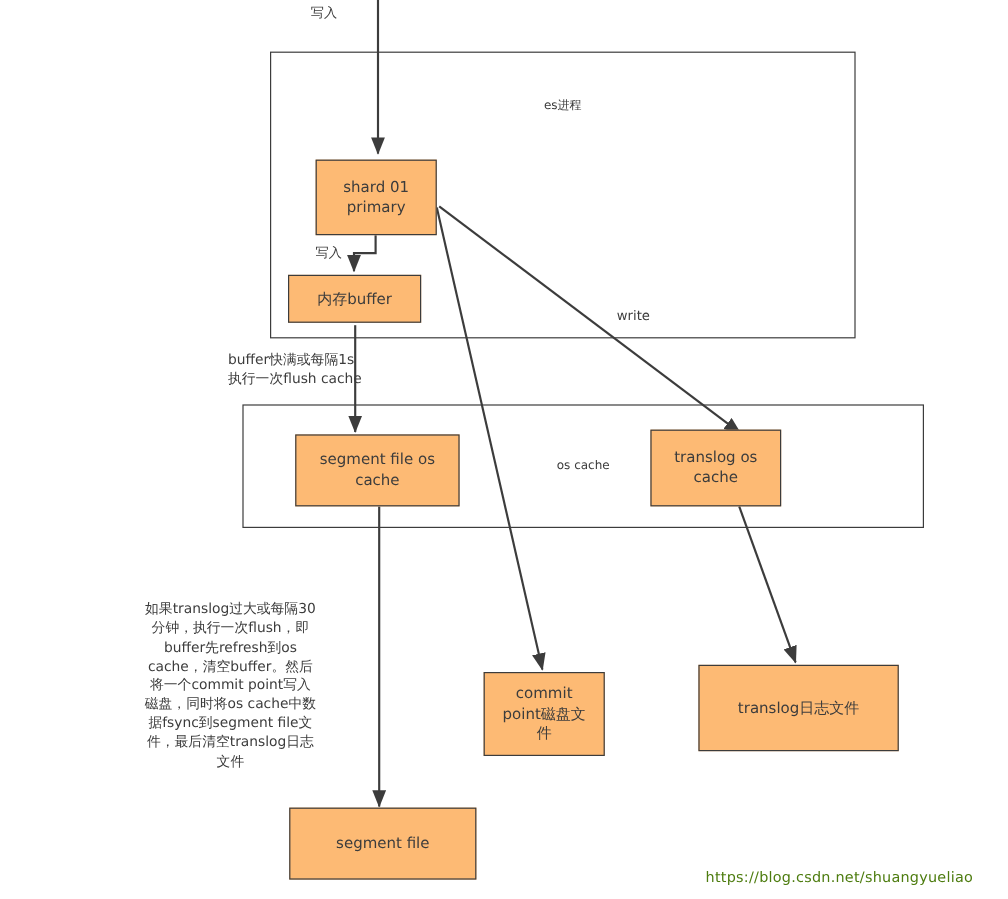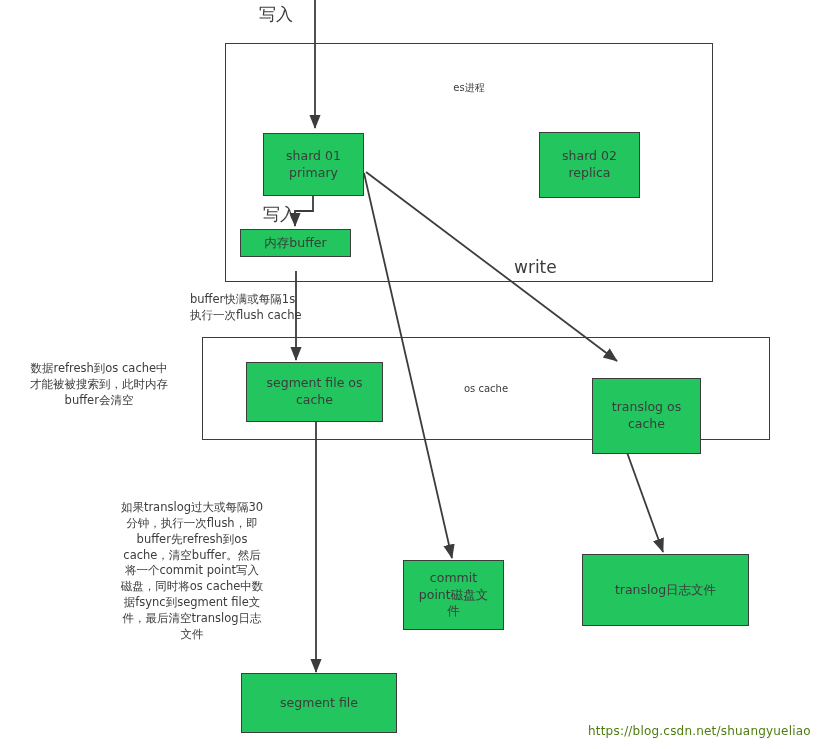--- a/index.html
+++ b/index.html
@@ -28,21 +28,21 @@
     left: 0; top: 0;
     width: 840px;
     height: 749px;
     overflow: visible;
   }
 
   .node {
     position: absolute;
     box-sizing: border-box;
     border: 1.6px solid #3c3c3c;
-    background: #22c55e;
+    background: #fdba74;
     display: flex;
     align-items: center;
     justify-content: center;
     text-align: center;
     font-size: 12.5px;
     line-height: 1.35;
     color: #3c3c3c;
     white-space: pre-line;
     padding: 2px 4px;
   }
@@ -68,21 +68,21 @@
     line-height: 1.38;
     color: #3c3c3c;
     text-align: center;
     white-space: pre-line;
   }
 
   .note.left-align { text-align: left; }
 
   .edge-label {
     position: absolute;
-    font-size: 17px;
+    font-size: 11px;
     color: #3c3c3c;
     white-space: pre;
     background: transparent;
   }
 
   .watermark {
     position: absolute;
     font-size: 12px;
     color: #4d7c0f;
     white-space: pre;
@@ -118,51 +118,46 @@
 
   <div class="container-node" style="left:225px; top:43px; width:488px; height:239px;"></div>
   <div class="container-label" style="left:409px; top:81px; width:120px;">es进程</div>
 
   <div class="container-node" style="left:202px; top:337px; width:568px; height:103px;"></div>
   <div class="container-label" style="left:436px; top:383px; width:100px;">os cache</div>
 
   <div class="node" style="left:263px; top:133px; width:101px; height:63px;">shard 01
 primary</div>
 
-  <div class="node" style="left:539px; top:132px; width:101px; height:66px;">shard 02
-replica</div>
 
-  <div class="node" style="left:240px; top:229px; width:111px; height:28px;">内存buffer</div>
+  <div class="node" style="left:240px; top:229px; width:111px; height:40px;">内存buffer</div>
 
   <div class="node" style="left:246px; top:362px; width:137px; height:60px;">segment file os
 cache</div>
 
-  <div class="node" style="left:592px; top:358px; width:109px; height:76px;margin-top:20px;">translog os
+  <div class="node" style="left:542px; top:358px; width:109px; height:64px;">translog os
 cache</div>
 
   <div class="node" style="left:403px; top:560px; width:101px; height:70px;">commit
 point磁盘文
 件</div>
 
   <div class="node" style="left:582px; top:554px; width:167px; height:72px;">translog日志文件</div>
 
   <div class="node" style="left:241px; top:673px; width:156px; height:60px;">segment file</div>
 
   <div class="edge-label" style="left:259px; top:3px;">写入</div>
 
   <div class="edge-label" style="left:263px; top:203px;">写入</div>
 
   <div class="edge-label" style="left:514px; top:257px;">write</div>
 
   <div class="note left-align" style="left:190px; top:292px; width:220px;">buffer快满或每隔1s
 执行一次flush cache</div>
 
-  <div class="note" style="left:2px; top:361px; width:194px;">数据refresh到os cache中
-才能被被搜索到，此时内存
-buffer会清空</div>
 
   <div class="note" style="left:92px; top:500px; width:200px;">如果translog过大或每隔30
 分钟，执行一次flush，即
 buffer先refresh到os
 cache，清空buffer。然后
 将一个commit point写入
 磁盘，同时将os cache中数
 据fsync到segment file文
 件，最后清空translog日志
 文件</div>

